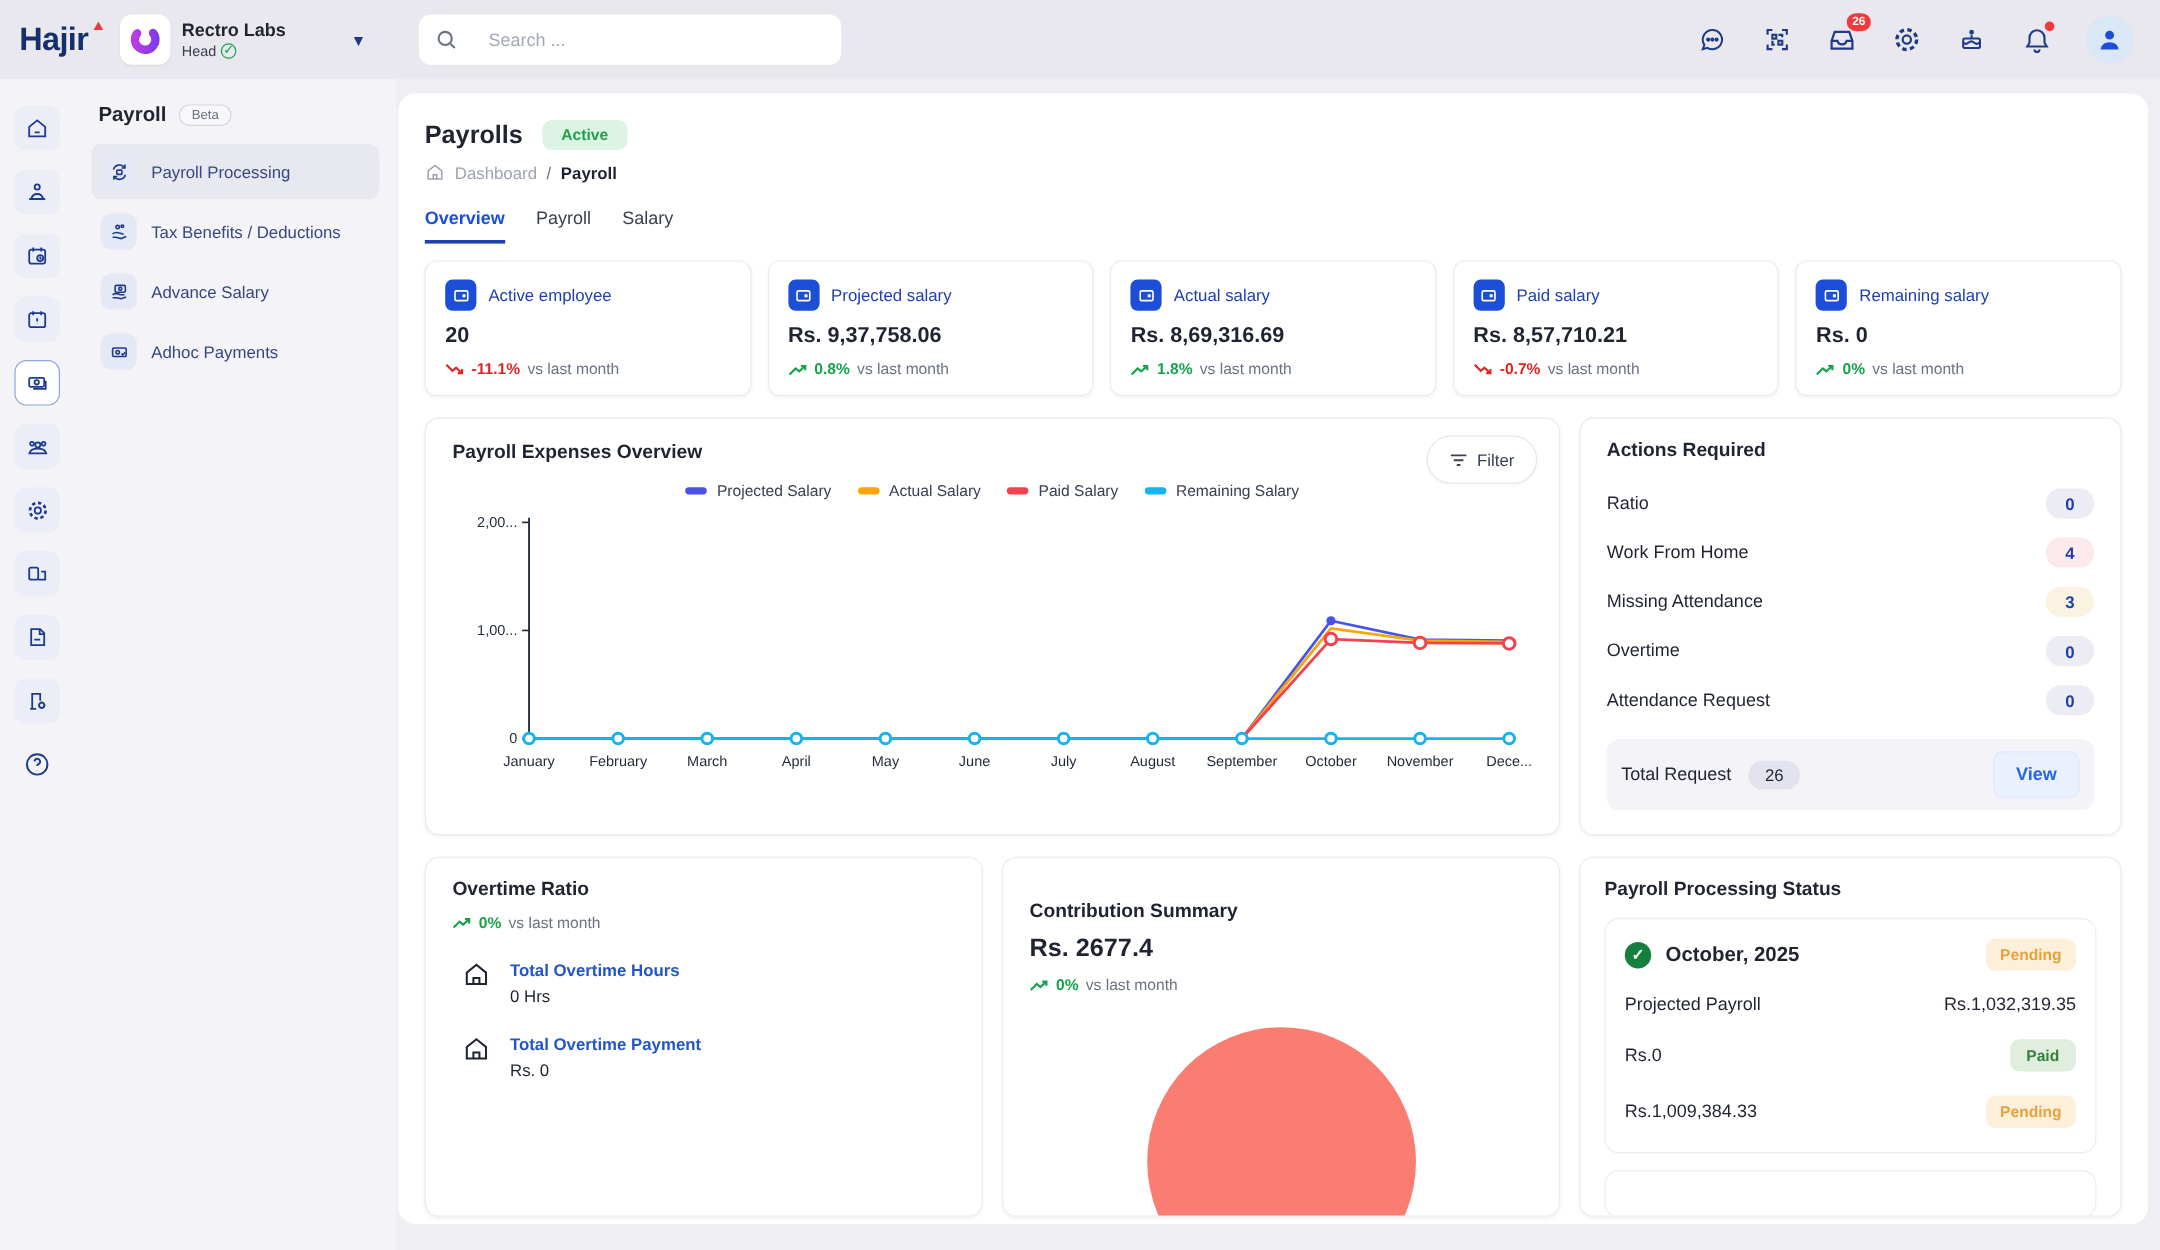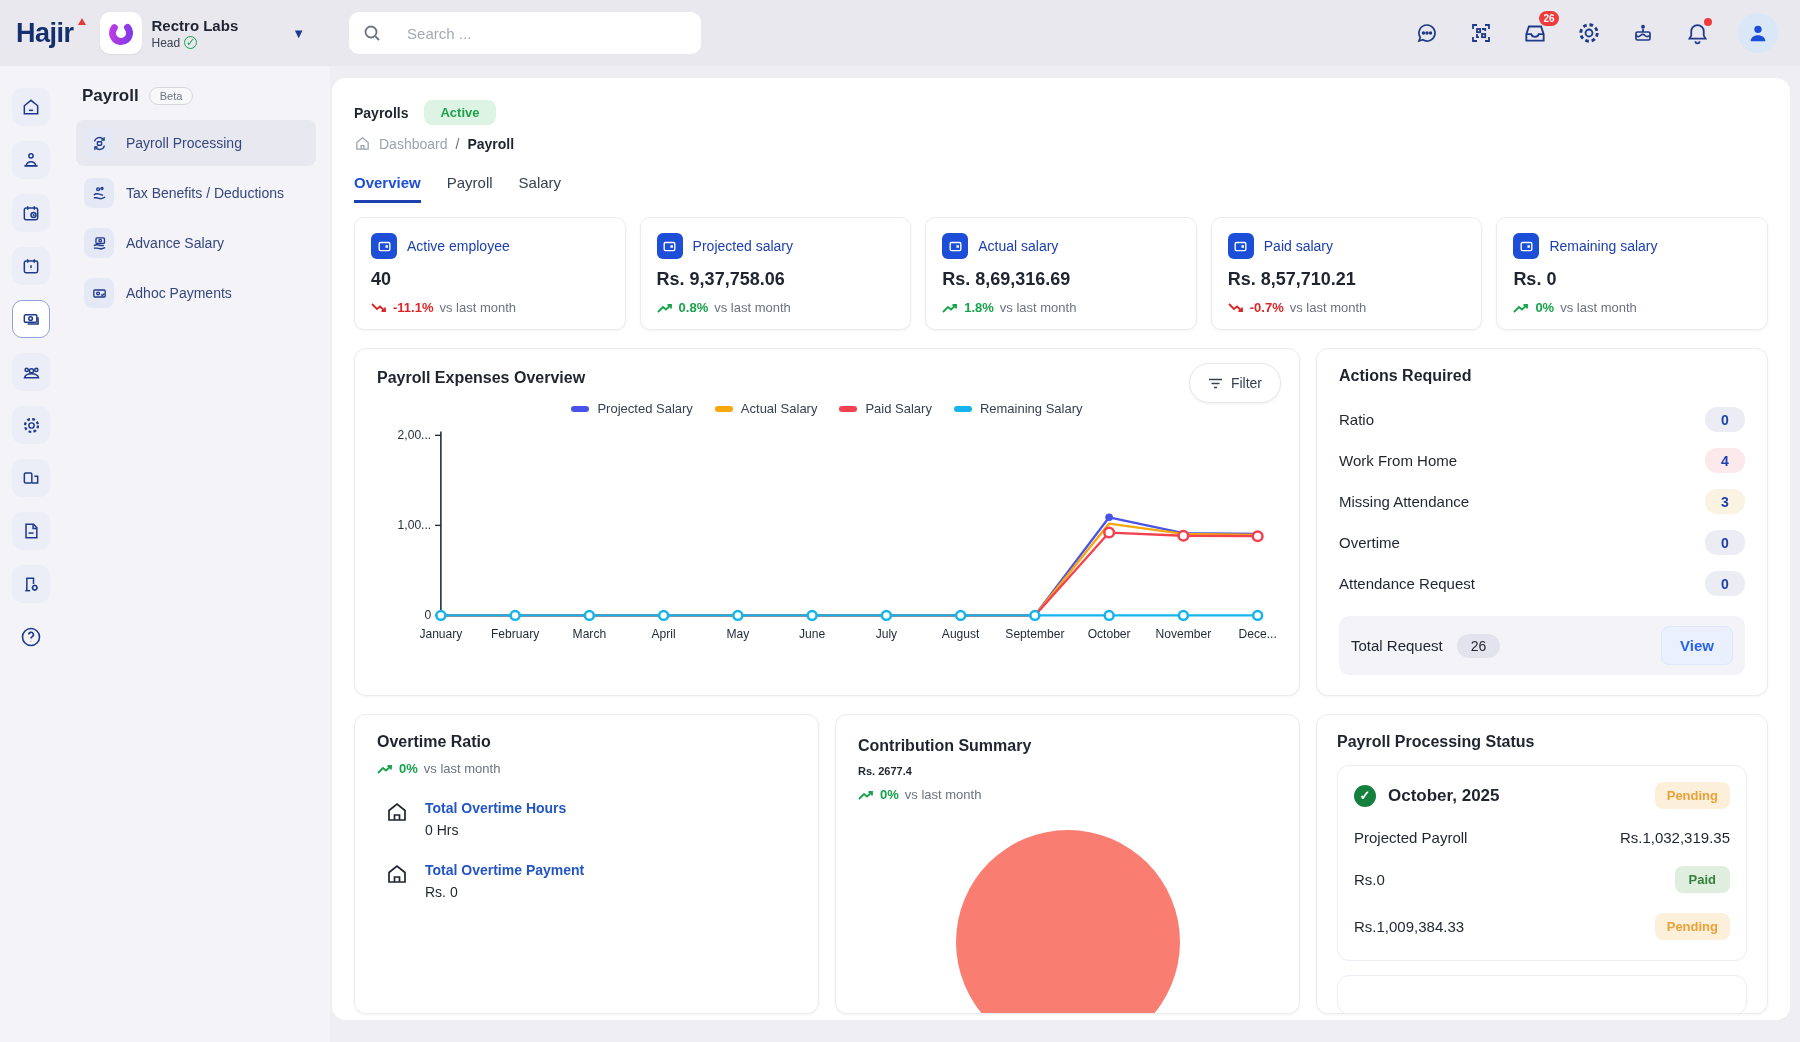--- a/index.html
+++ b/index.html
@@ -36,21 +36,21 @@
   .sb-item { display:flex; align-items:center; gap:12px; height:46px; border-radius:8px; padding:0 8px; margin-bottom:4px; cursor:pointer; }
   .sb-item.active { background:#e8e8f0; }
   .sb-chip { width:30px; height:30px; background:#e5e9f6; border-radius:8px; display:flex; align-items:center; justify-content:center; color:#1e3a8a; flex-shrink:0; }
   .sb-label { font-size:14px; color:#35477d; }
 
   .main-wrap { flex:1; padding:12px 10px 22px 2px; }
   .main-card { background:#fff; border-radius:14px; height:942px; padding:22px 22px 0; overflow:hidden; }
 
   
   .ph-row { display:flex; align-items:center; gap:16px; }
-  .page-title { font-size:14px; font-weight:700; color:#1f2430;text-align:center; }
+  .page-title { font-size:21px; font-weight:700; color:#1f2430;text-align:center; }
   .pill-active { background:#ddf3e4; color:#1fa04a; font-size:13px; font-weight:600; border-radius:8px; padding:5px 16px; }
   .crumbs { display:flex; align-items:center; gap:8px; margin-top:10px; font-size:14px; }
   .crumb-dash { color:#9ca3af; } .crumb-sep { color:#6b7280; } .crumb-cur { color:#1f2430; font-weight:600; }
   .tabs { display:flex; gap:26px; margin-top:22px; }
   .tab { font-size:15px; color:#374151; padding-bottom:9px; cursor:pointer; }
   .tab.active { color:#1d4ed8; font-weight:600; border-bottom:3px solid #1e40af; }
 
   
   .stats { display:flex; gap:14px; margin-top:14px; }
   .stat { flex:1; background:#fff; border:1px solid #ebecf0; border-radius:10px; box-shadow:0 1px 3px rgba(20,20,40,.05); padding:15px 16px 14px; }
@@ -81,22 +81,22 @@
   .ar-count { background:#e3e3ee; border-radius:12px; padding:4px 14px; font-size:14px; color:#1f2430; }
   .view-btn { margin-left:auto; background:#eaf0fd; border:1px solid #dfe7fb; color:#2563eb; font-weight:600; font-size:15px; border-radius:8px; padding:10px 18px; cursor:pointer; font-family:inherit; }
 
   
   .row3 { display:flex; gap:16px; margin-top:18px; height:300px; }
   .ot-card { flex:1; padding:18px 22px; overflow:hidden; }
   .delta-line { display:flex; align-items:center; gap:6px; font-size:13px; color:#6b7280; margin-top:10px; }
   .ot-item { display:flex; gap:16px; margin-top:24px; align-items:flex-start; padding-left:8px; }
   .ot-item .lbl { font-size:14px; color:#2356c5; font-weight:600; }
   .ot-item .val { font-size:14px; color:#1f2430; margin-top:6px; }
-  .contrib-card { flex:1; padding:22px 22px; overflow:hidden; position:relative; }
-  .contrib-val { font-size:11px; font-weight:600; color:#1f2430; margin-top:10px; }
+  .contrib-card { flex:1; padding:36px 22px; overflow:hidden; position:relative; }
+  .contrib-val { font-size:21px; font-weight:600; color:#1f2430; margin-top:10px; }
   .pie { width:224px; height:224px; border-radius:50%; margin:28px auto 0; }
   .pps-card { width:452px; flex-shrink:0; padding:18px 20px; overflow:hidden; }
   .pps-inner { border:1px solid #ececf2; border-radius:12px; padding:16px 16px 20px; margin-top:14px; }
   .pps-row { display:flex; align-items:center; justify-content:space-between; margin-bottom:20px; }
   .pps-row:last-child { margin-bottom:0; }
   .pps-month { font-size:17px; font-weight:600; color:#1f2430; display:flex; align-items:center; gap:12px; }
   .check-circle { width:22px; height:22px; background:#15803d; border-radius:50%; color:#fff; font-size:13px; display:flex; align-items:center; justify-content:center; }
   .badge-pend { background:#fcf0da; color:#e9a23b; font-size:13px; font-weight:600; border-radius:8px; padding:6px 12px; }
   .badge-paid { background:#dfeede; color:#35803c; font-size:13px; font-weight:600; border-radius:8px; padding:6px 14px; }
   .pps-label { font-size:15px; color:#1f2430; }
@@ -347,21 +347,21 @@
       <div class="stat">
         <div class="stat-top">
               <span class="stat-ic">
                 <svg width="15" height="15" viewBox="0 0 24 24" fill="none" stroke="#fff" stroke-width="2.2">
                   <rect x="3.5" y="5.5" width="17" height="13" rx="2"></rect>
                   <rect x="13.5" y="10" width="4" height="4" fill="#fff" stroke="none"></rect>
                 </svg>
               </span>
           <span class="stat-label">Active employee</span>
             </div>
-        <div class="stat-value">40</div>
+        <div class="stat-value">20</div>
         <div class="stat-delta">
               <svg width="16" height="12" viewBox="0 0 16 12" fill="none" stroke="#dc2626" stroke-width="1.8">
                 <path d="M1 2l5 5 3-2.5L14 9"></path>
                 <path d="M14 5.5V9h-3.5" fill="none"></path>
               </svg>
               <span class="pct down">-11.1%</span>
               <span>vs last month</span>
             </div>
       </div>
       <div class="stat">

